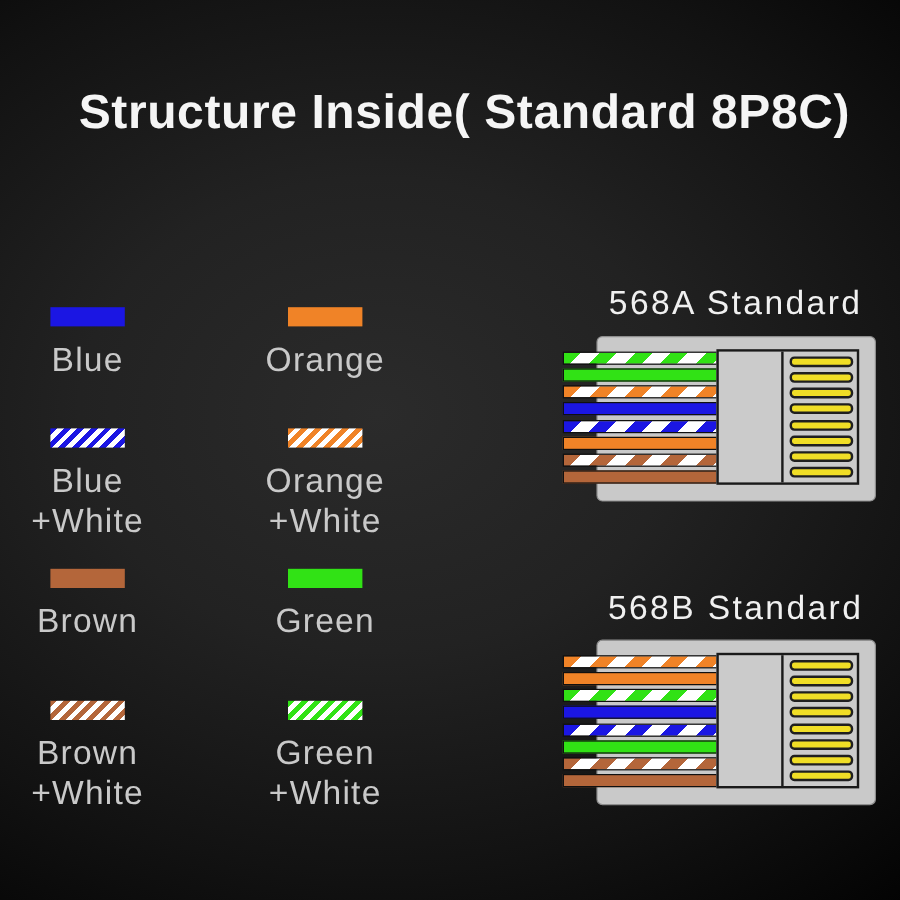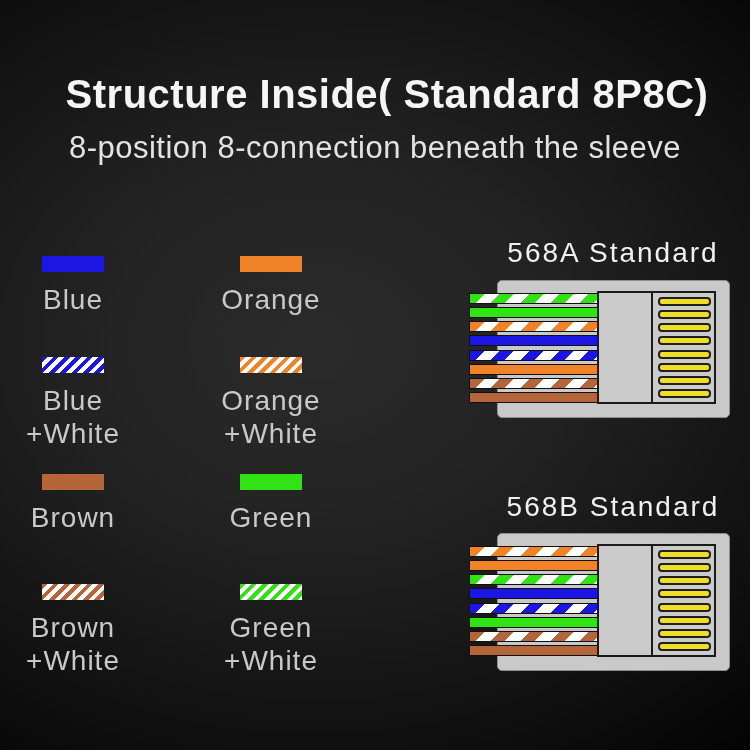--- a/index.html
+++ b/index.html
@@ -47,21 +47,20 @@
   .wire{
     position:absolute;left:-29px;width:129px;height:11px;
     border:1px solid #101010;box-sizing:border-box;z-index:1;
   }
 </style>
 </head>
 <body>
 
 <div id="stage">
   <div class="title">Structure Inside( Standard 8P8C)</div>
-  <div class="subtitle">8-position 8-connection beneath the sleeve</div>
 
   <div id="legend">
       <div class="legend-item" style="left: -17px; top: 256px;">
         <div class="swatch" style="background: rgb(27, 22, 227);"></div>
         <div class="legend-label">Blue</div>
       </div>
       <div class="legend-item" style="left: 181px; top: 256px;">
         <div class="swatch" style="background: rgb(240, 131, 39);"></div>
         <div class="legend-label">Orange</div>
       </div>

